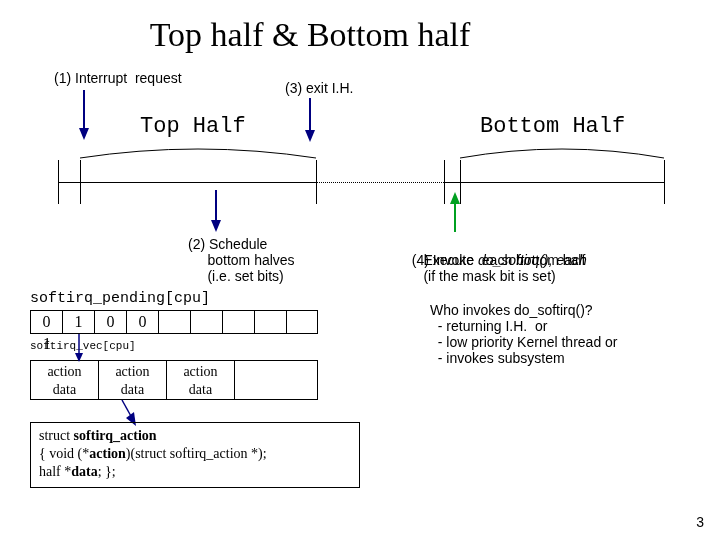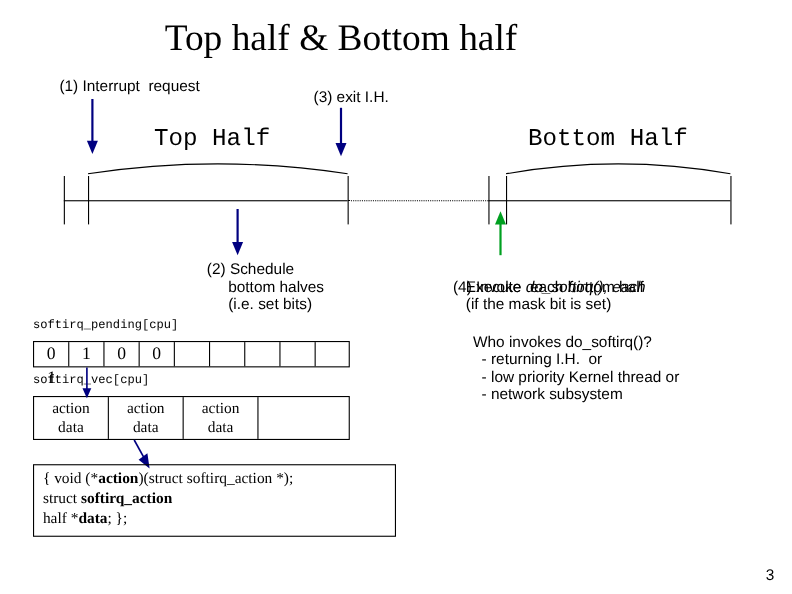--- a/index.html
+++ b/index.html
@@ -126,23 +126,23 @@
 
 <div class="label" style="left:404px; top:236px;">
   <span>(4) Invoke </span><span style="font-style:italic;">do_softirq(), each</span>
 </div>
 <div class="label" style="left:404px; top:252px;">     Execute  each bottom half</div>
 <div class="label" style="left:404px; top:268px;">     (if the mask bit is set)</div>
 
 <div class="label" style="left:430px; top:302px;">Who invokes do_softirq()?</div>
 <div class="label" style="left:430px; top:318px;">  - returning I.H.  or</div>
 <div class="label" style="left:430px; top:334px;">  - low priority Kernel thread or</div>
-<div class="label" style="left:430px; top:350px;">  - network subsystem</div>
+<div class="label" style="left:430px; top:350px;">  - invokes subsystem</div>
 
-<div class="serif-label" style="left:30px; top:290px; font-size:11px;">softirq_pending[cpu]</div>
+<div class="serif-label" style="left:30px; top:290px; font-size:15px;">softirq_pending[cpu]</div>
 
 <div class="box light" style="left:30px; top:310px; width:288px; height:24px;">
   <div class="cell" style="width:32px;">0</div>
   <div class="cell" style="width:32px;">1</div>
   <div class="cell" style="width:32px;">0</div>
   <div class="cell" style="width:32px;">0</div>
   <div class="cell" style="width:32px;"></div>
   <div class="cell" style="width:32px;"></div>
   <div class="cell" style="width:32px;"></div>
   <div class="cell" style="width:32px;"></div>
@@ -171,23 +171,23 @@
   <line x1="7" y1="0" x2="7" y2="20" stroke="#000080" stroke-width="1.5"></line>
   <polygon points="7,28 3,19 11,19" fill="#000080"></polygon>
 </svg>
 <svg class="arrow" style="left:118px; top:400px;" width="20" height="26">
   <line x1="4" y1="0" x2="14" y2="18" stroke="#000080" stroke-width="1.5"></line>
   <polygon points="18,26 8,18 16,12" fill="#000080"></polygon>
 </svg>
 
 <div class="box" style="left:30px; top:422px; width:330px; height:66px; padding:4px 8px; font-family:'Times New Roman',serif; font-size:14px; line-height:18px;">
   <div>
-    <span>{     void  (*</span><span style="font-weight:bold;">action</span><span>)(struct softirq_action *);</span>
+    <span>struct </span><span style="font-weight:bold;">softirq_action</span>
   </div>
   <div>
-    <span>struct </span><span style="font-weight:bold;">softirq_action</span>
+    <span>{     void  (*</span><span style="font-weight:bold;">action</span><span>)(struct softirq_action *);</span>
   </div>
   <div>
     <span>       half  *</span><span style="font-weight:bold;">data</span><span>;           };</span>
   </div>
 </div>
 
 <div class="page-num">3</div>
 
 </body></html>

